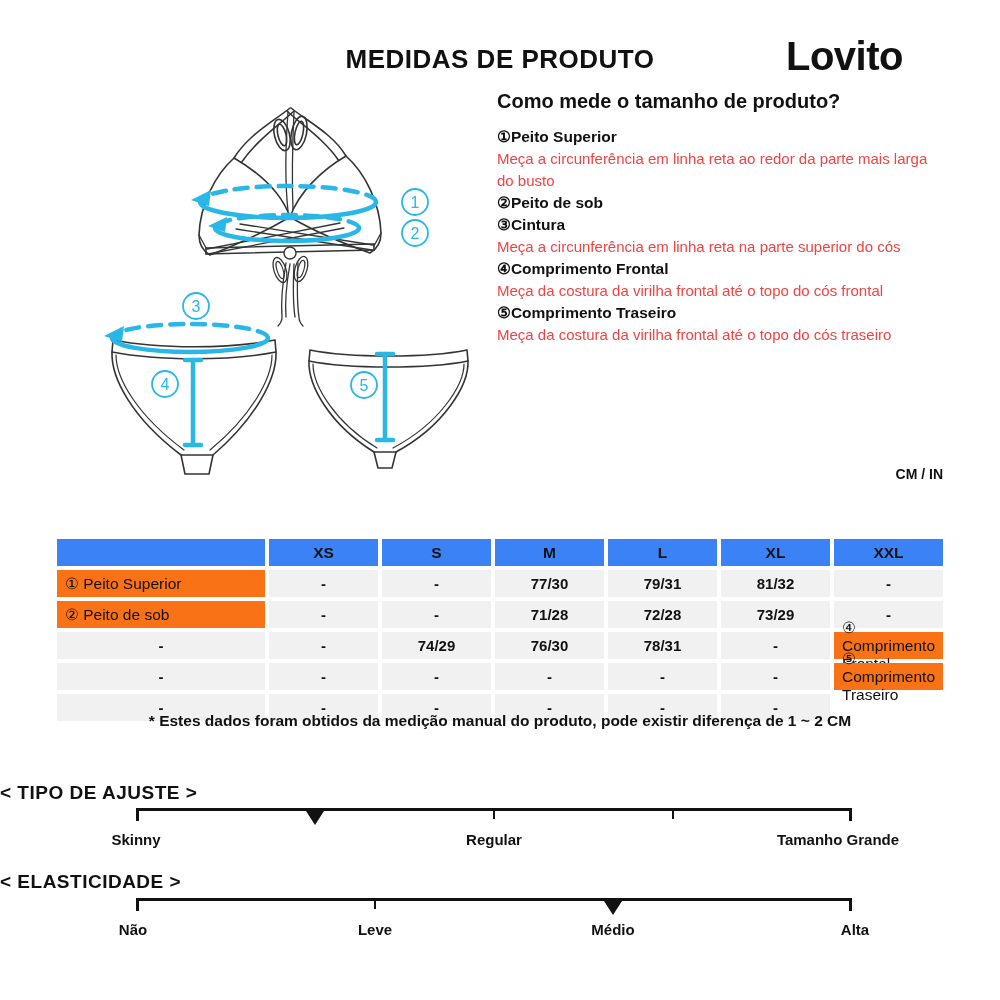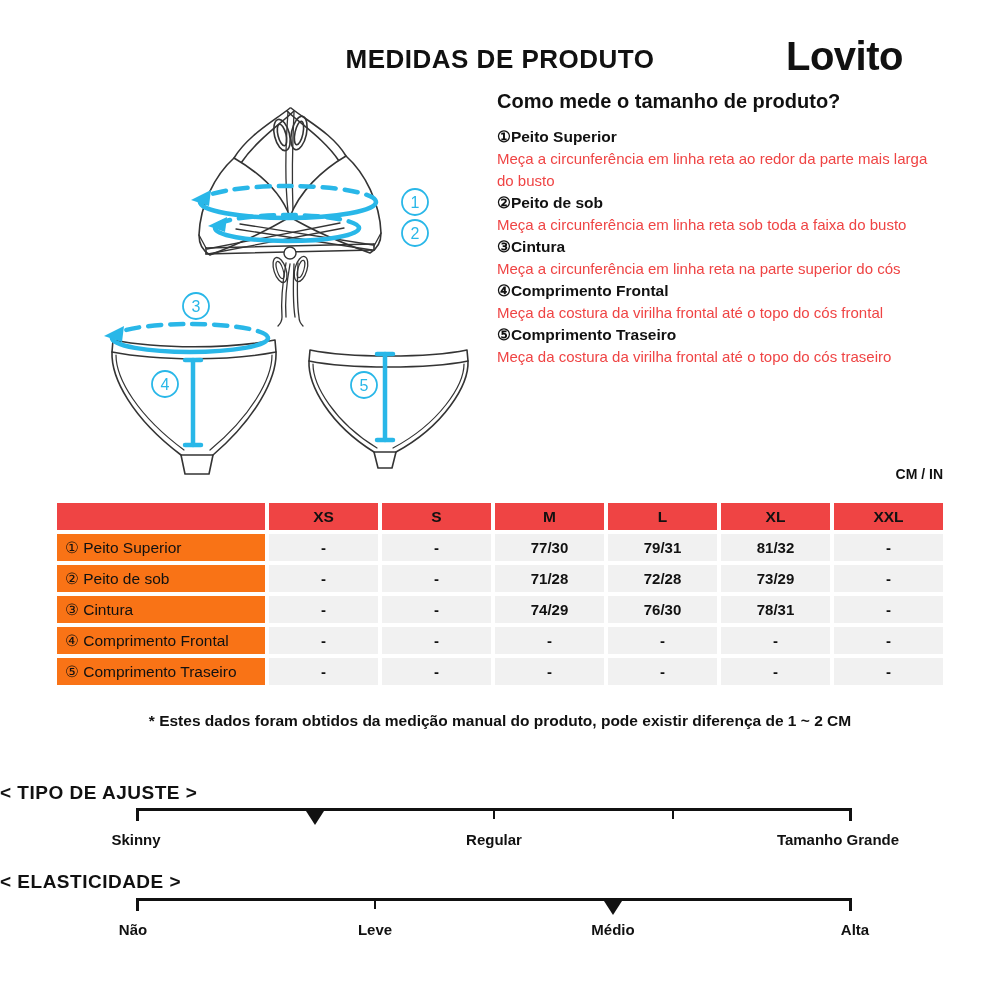--- a/index.html
+++ b/index.html
@@ -9,22 +9,22 @@
   .page-title{top:44px;left:0;width:100%;text-align:center;font-size:26px;
               font-weight:bold;letter-spacing:.5px;}
   .brand-logo{top:34px;left:786px;font-size:40px;font-weight:bold;letter-spacing:-.5px;}
   .howto{left:497px;top:90px;width:438px;}
   .howto-heading{font-size:20px;font-weight:bold;margin:0 0 13px 0;}
   .hlabel{font-size:15.5px;font-weight:bold;line-height:22px;}
   .hdesc{font-size:15px;color:#ef4444;line-height:22px;}
   .unit-label{top:466px;right:57px;font-size:14px;font-weight:bold;}
   .size-table{left:57px;top:503px;width:886px;display:grid;
               grid-template-columns:208px repeat(6,1fr);gap:4px;}
-  .th{background:#ef4444;height:27px;display:flex;align-items:center;
-      justify-content:center;font-weight:bold;font-size:15.5px;}
+  .th{background:#3b82f6;height:27px;display:flex;align-items:center;
+      justify-content:center;font-weight:bold;font-size:15.5px;margin-top:36px;}
   .rowlabel{background:#f97316;height:27px;display:flex;align-items:center;
       padding-left:8px;font-size:15.5px;}
   .td{background:#f1f1f1;height:27px;display:flex;align-items:center;
       justify-content:center;font-weight:bold;font-size:15px;}
   .footnote{top:712px;left:0;width:100%;text-align:center;font-size:15.5px;font-weight:bold;}
   .scale-heading{left:0;width:100%;text-align:left;font-size:19px;
                  font-weight:bold;letter-spacing:.5px;}
   .track{left:136px;width:716px;height:18px;}
   .bar{position:absolute;left:0;right:0;top:0;height:3px;background:#111;}
   .tick{position:absolute;top:0;width:2px;height:11px;background:#111;}
@@ -142,21 +142,20 @@
     <circle cx="276" cy="307" r="13" fill="#fff" stroke="#29b7e8" stroke-width="1.8"></circle>
     <text x="276" y="312.5" text-anchor="middle" font-size="16" fill="#29b7e8">5</text>
   </g>
 </svg>
 
 <div class="abs howto">
   <h2 class="howto-heading">Como mede o tamanho de produto?</h2>
   <div class="hlabel">①Peito Superior</div>
   <div class="hdesc">Meça a circunferência em linha reta ao redor da parte mais larga do busto</div>
   <div class="hlabel">②Peito de sob</div>
-  <div class="hdesc">Meça a circunferência em linha reta sob toda a faixa do busto</div>
   <div class="hlabel">③Cintura</div>
   <div class="hdesc">Meça a circunferência em linha reta na parte superior do cós</div>
   <div class="hlabel">④Comprimento Frontal</div>
   <div class="hdesc">Meça da costura da virilha frontal até o topo do cós frontal</div>
   <div class="hlabel">⑤Comprimento Traseiro</div>
   <div class="hdesc">Meça da costura da virilha frontal até o topo do cós traseiro</div>
 </div>
 
 <div class="abs unit-label">CM / IN</div>
 
@@ -178,21 +177,20 @@
   <div class="td">-</div>
 
   <div class="rowlabel">② Peito de sob</div>
   <div class="td">-</div>
   <div class="td">-</div>
   <div class="td">71/28</div>
   <div class="td">72/28</div>
   <div class="td">73/29</div>
   <div class="td">-</div>
 
-  <div class="rowlabel">③ Cintura</div>
   <div class="td">-</div>
   <div class="td">-</div>
   <div class="td">74/29</div>
   <div class="td">76/30</div>
   <div class="td">78/31</div>
   <div class="td">-</div>
 
   <div class="rowlabel">④ Comprimento Frontal</div>
   <div class="td">-</div>
   <div class="td">-</div>

